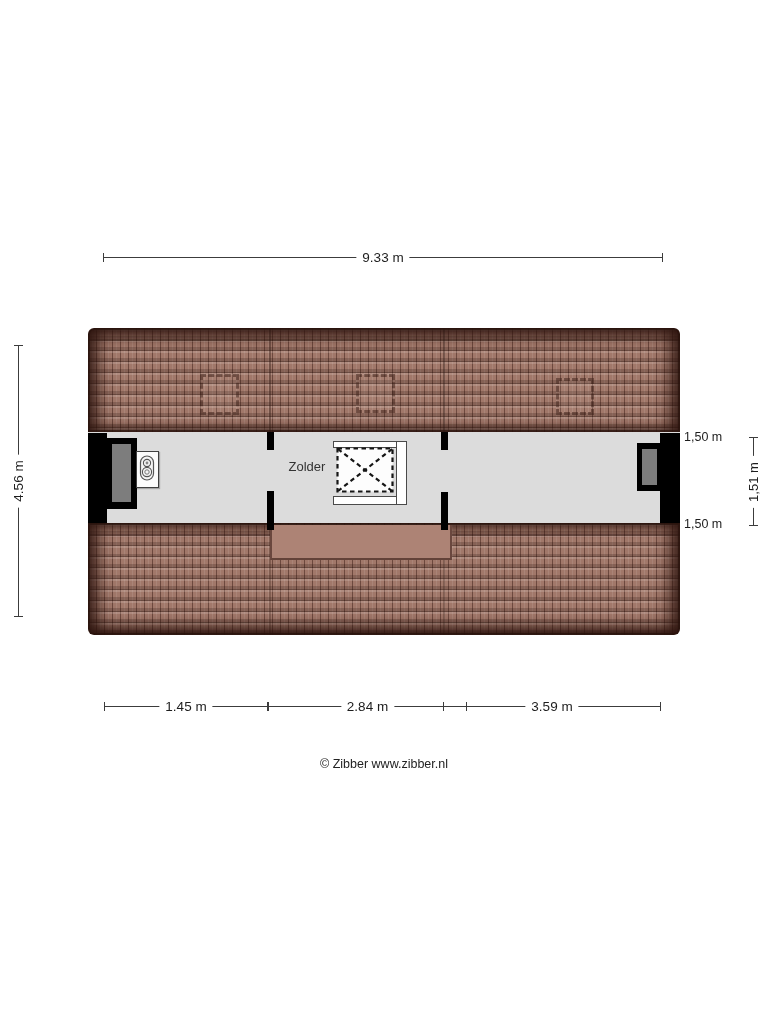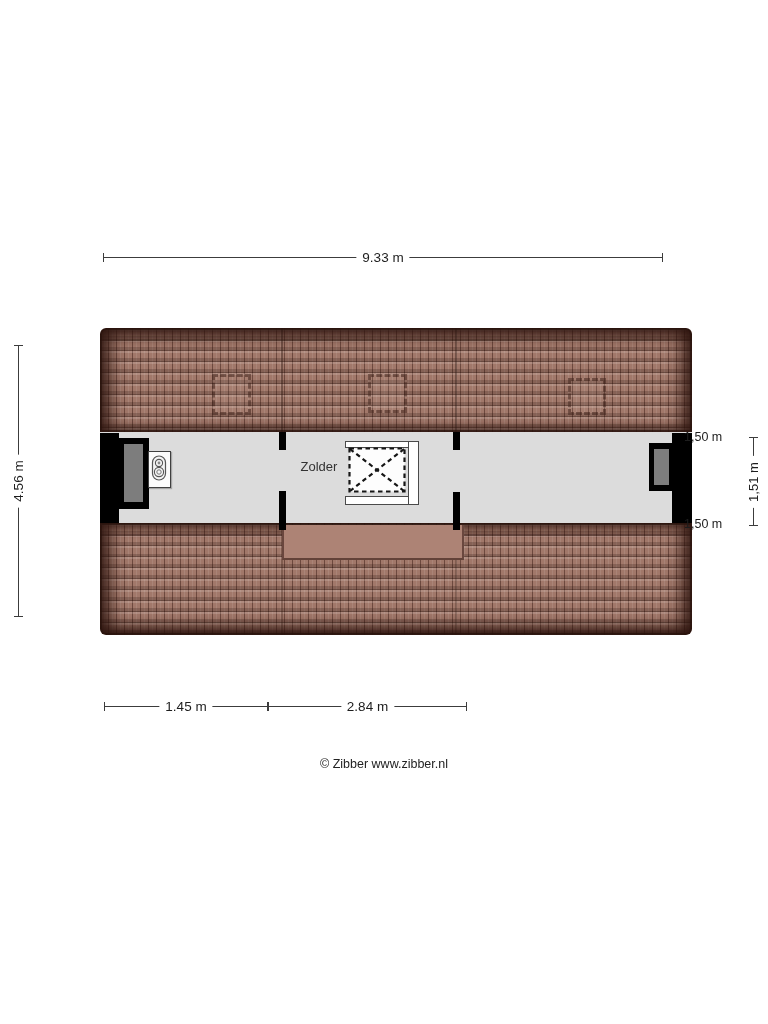--- a/index.html
+++ b/index.html
@@ -15,21 +15,21 @@
              background:#fff;padding:0 6px;font-size:13.5px;white-space:nowrap;}
   .vdim{position:absolute;width:15px;}
   .vdim .line{position:absolute;top:0;bottom:0;left:7px;width:1px;background:var(--c-dim_line,#3c3c3c);}
   .vdim .tick{position:absolute;left:3px;width:9px;height:1px;background:var(--c-dim_line,#3c3c3c);}
   .vdim .tick.t{top:0;} .vdim .tick.b{bottom:0;}
   .vdim .lbl{position:absolute;left:7px;top:50%;transform:translate(-50%,-50%) rotate(-90deg);
              background:#fff;padding:0 6px;font-size:13.5px;white-space:nowrap;}
   .sidelbl{position:absolute;font-size:12.5px;white-space:nowrap;}
 
   
-  .plan{position:absolute;left:100px;top:328px;width:592px;height:307px;text-decoration:underline;}
+  .plan{position:absolute;left:88px;top:328px;width:592px;height:307px;text-decoration:underline;}
   .tiles{background-color:var(--c-roof_tile,#a1786a);
     background-image:
       repeating-linear-gradient(to bottom, rgba(35,15,10,.45) 0 1.5px, rgba(255,245,240,.16) 1.5px 3px,
         rgba(0,0,0,0) 3px 8.5px, rgba(35,15,10,.22) 8.5px 11px),
       repeating-linear-gradient(to right, rgba(58,27,20,.5) 0 1.3px, rgba(0,0,0,0) 1.3px 3.8px,
         rgba(255,255,255,.09) 3.8px 5.2px, rgba(0,0,0,0) 5.2px 8px);}
   .roof{position:absolute;left:0;width:592px;}
   .roof-top{top:0;height:104px;border-radius:6px 6px 0 0;
     box-shadow:inset 0 0 0 2px rgba(40,18,12,.65),
       inset 14px 0 16px -4px rgba(45,20,14,.85), inset -14px 0 16px -4px rgba(45,20,14,.85),
@@ -149,16 +149,22 @@
     <i class="tick l"></i>
     <i class="tick r"></i>
     <span class="lbl">1.45 m</span>
   </div>
   <div class="hdim" style="left:268px;top:699px;width:199px;">
     <i class="line"></i>
     <i class="tick l"></i>
     <i class="tick r"></i>
     <span class="lbl">2.84 m</span>
   </div>
+  <div class="hdim" style="left:443px;top:699px;width:218px;">
+    <i class="line"></i>
+    <i class="tick l"></i>
+    <i class="tick r"></i>
+    <span class="lbl">3.59 m</span>
+  </div>
 
   <div class="footer" style="top:757px;">© Zibber www.zibber.nl</div>
 
 </div>
 
 </body></html>

